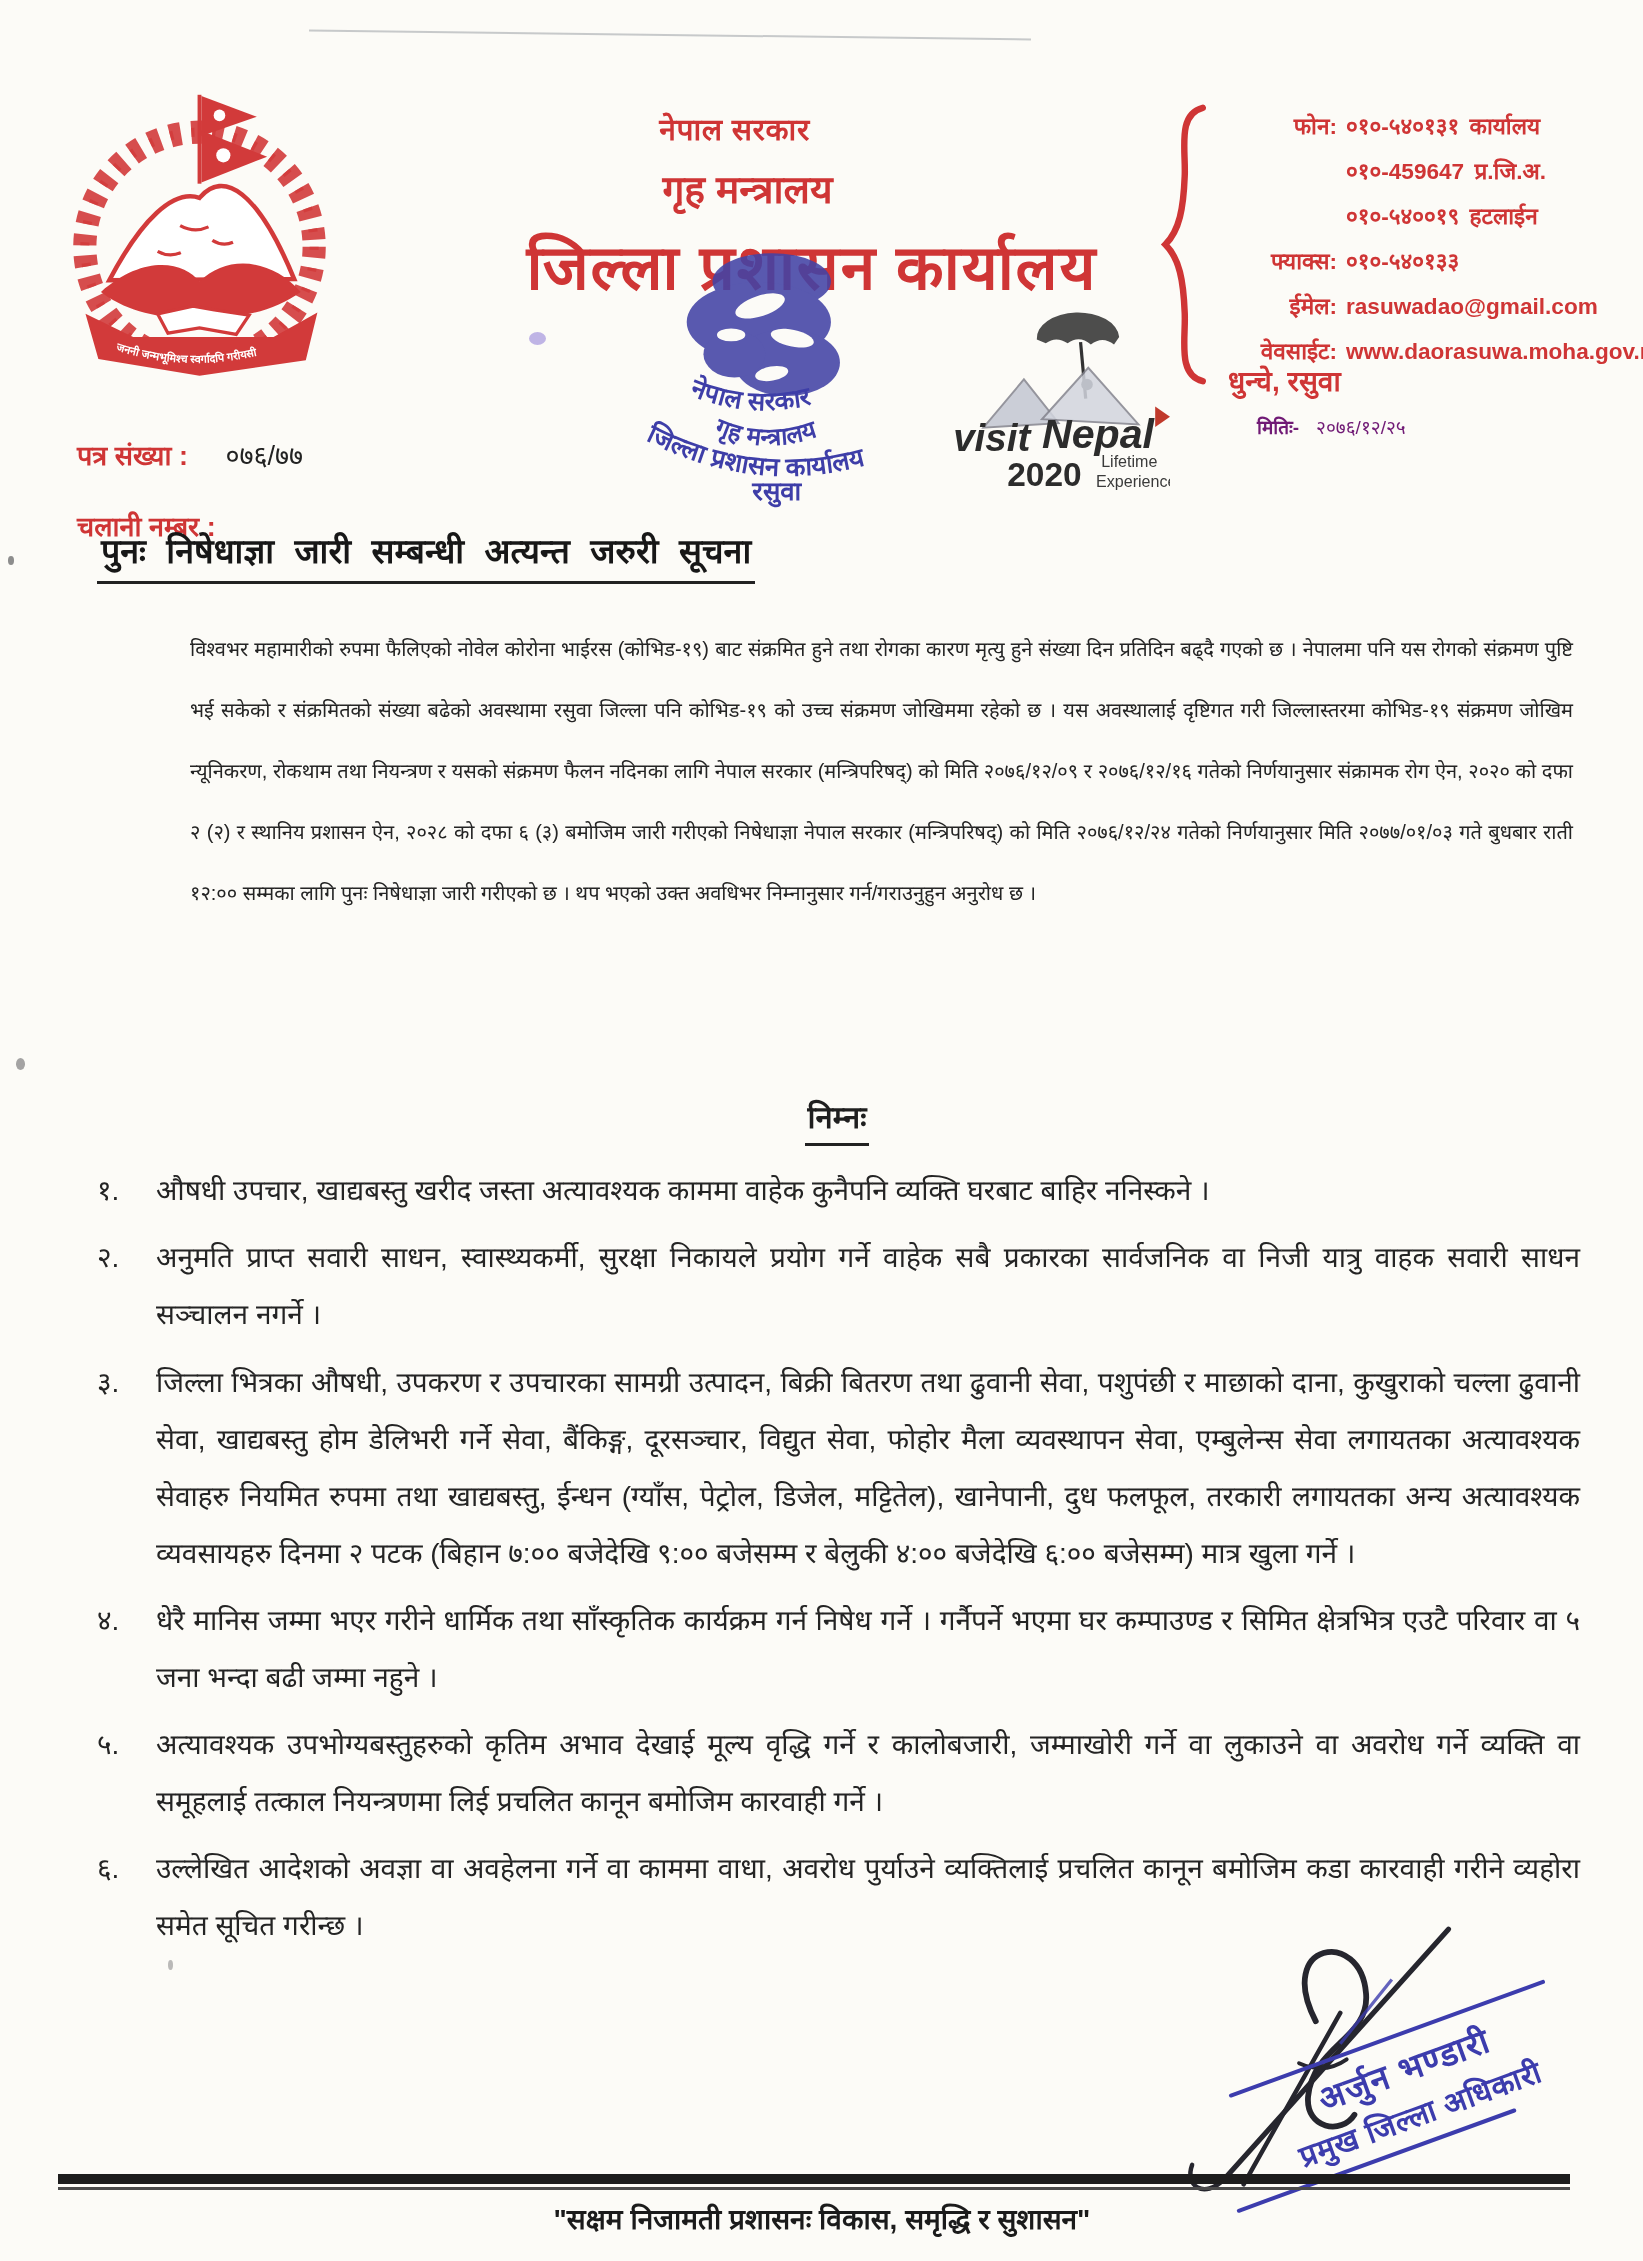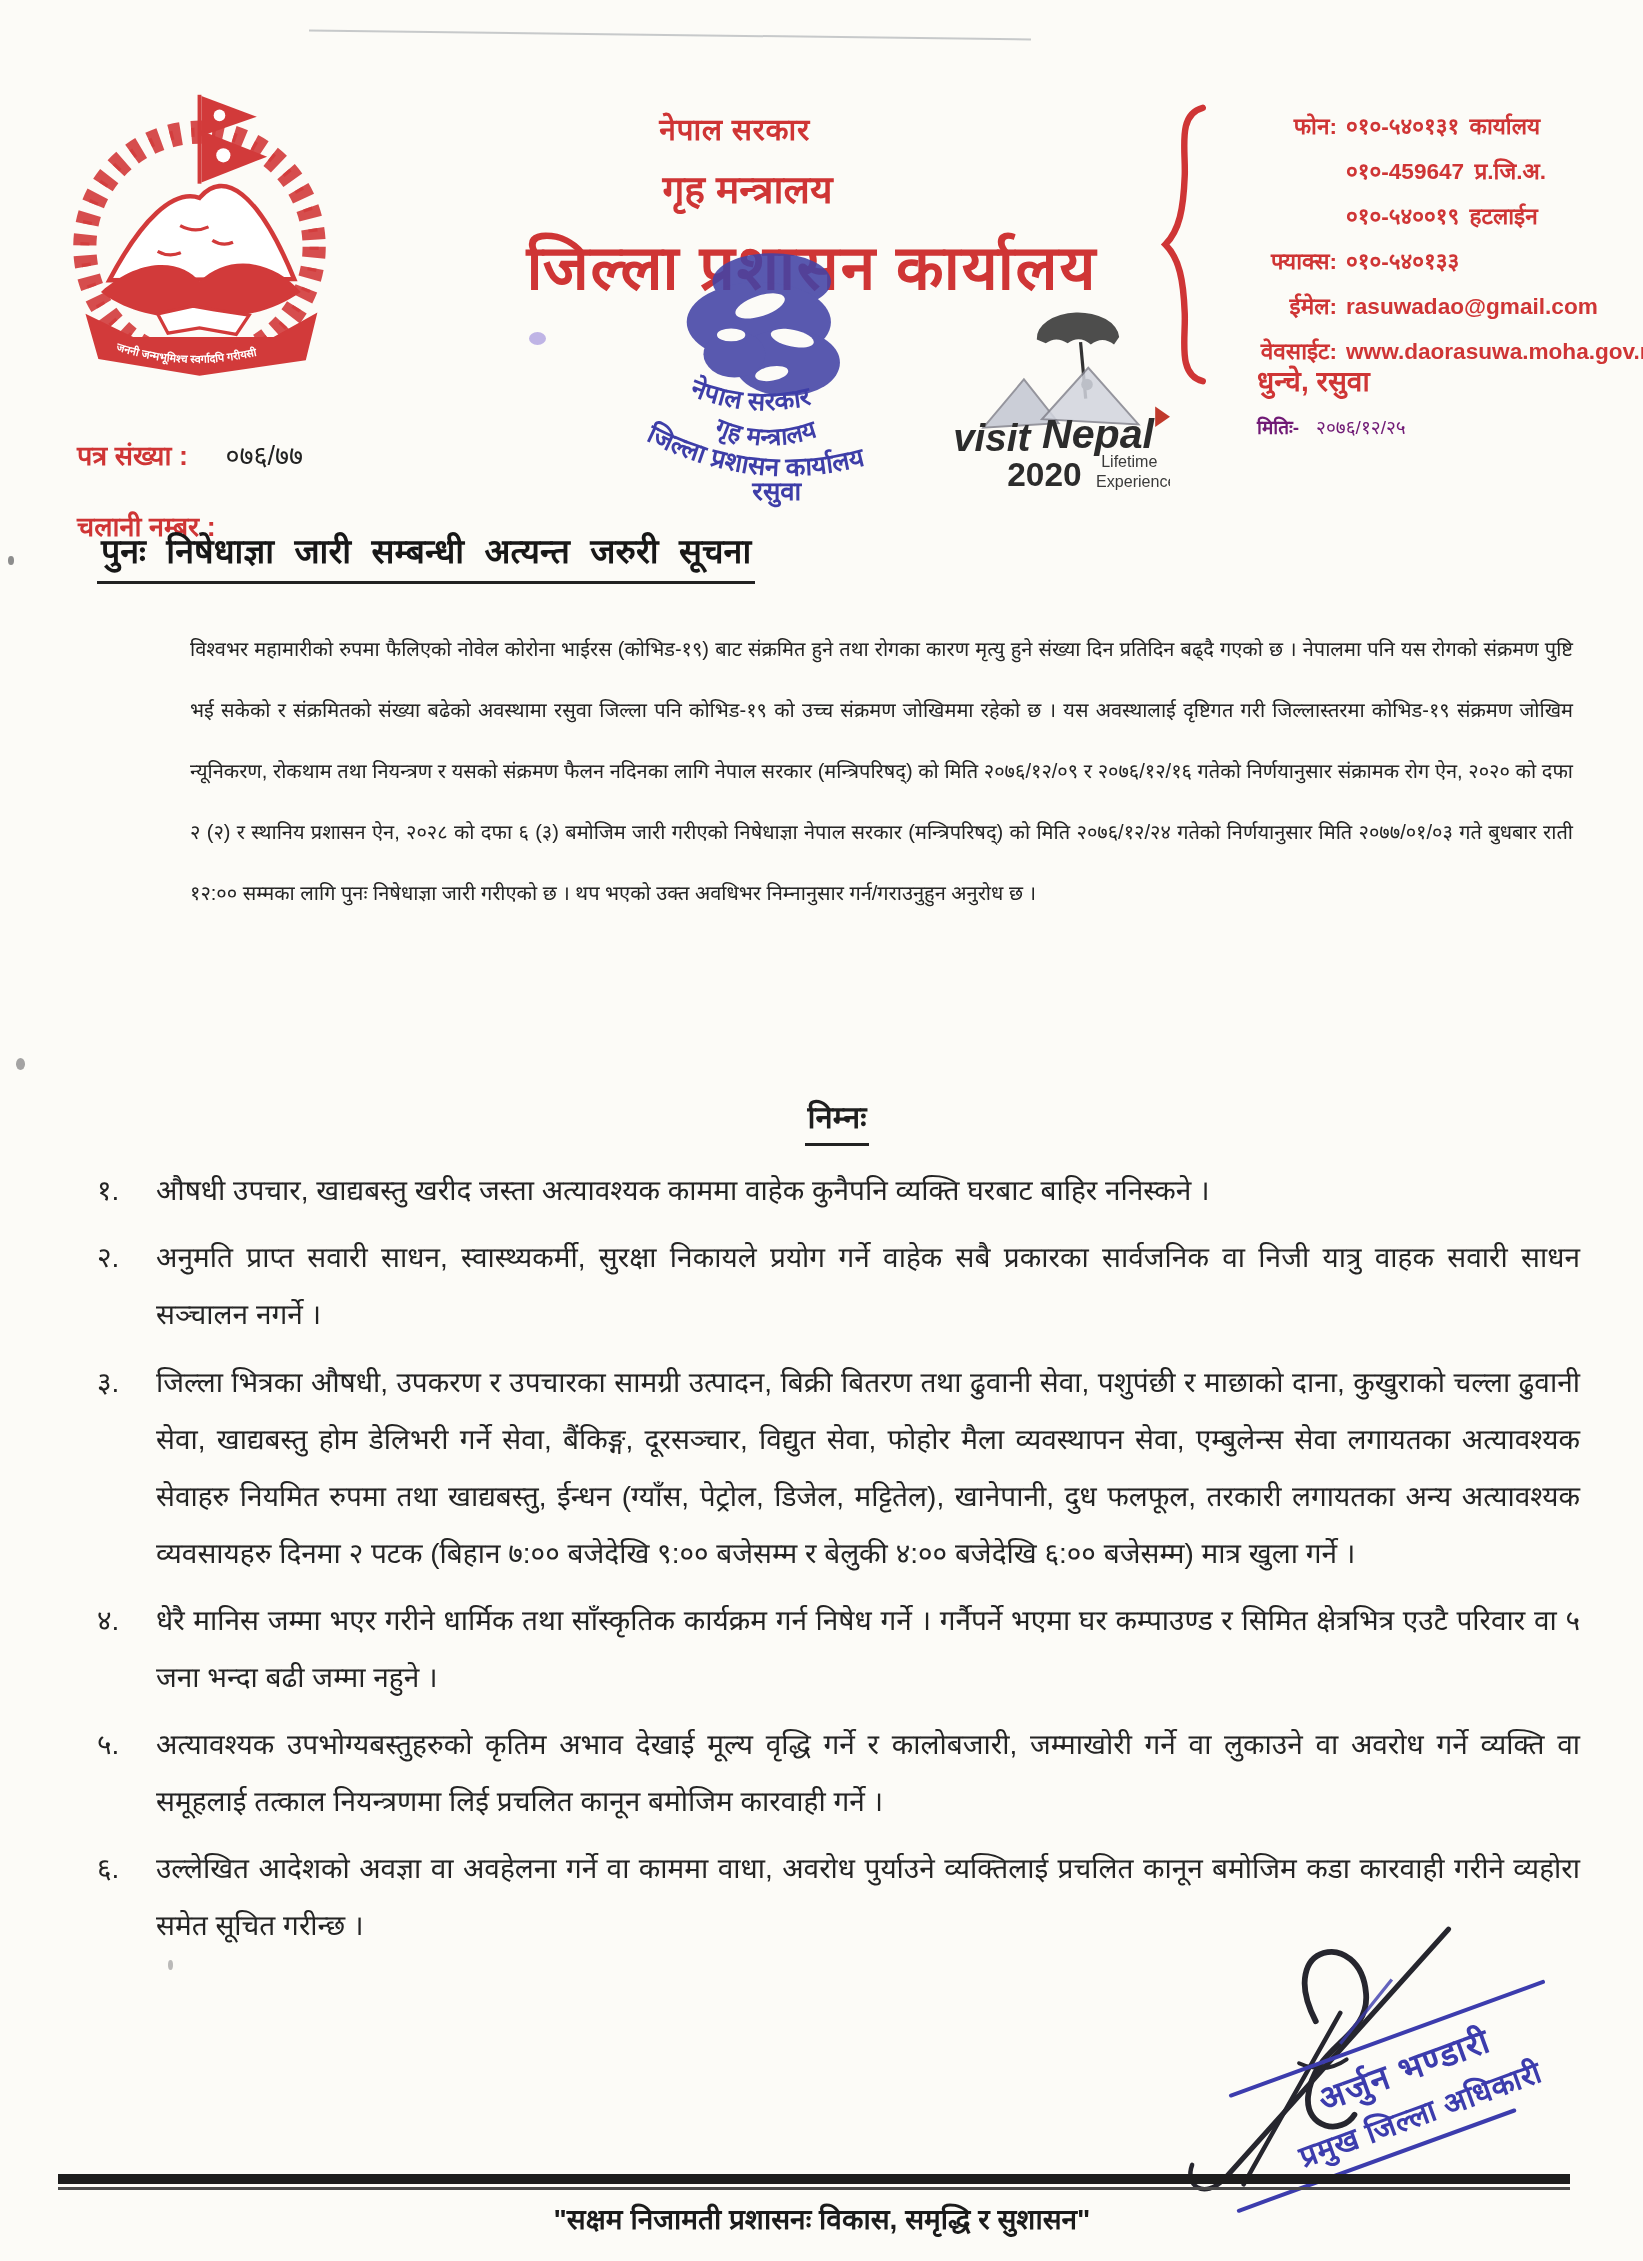--- a/index.html
+++ b/index.html
@@ -30,21 +30,21 @@
   .brace{position:absolute;left:1160px;top:104px;width:52px;height:281px;}
   .contact{position:absolute;left:1215px;top:110px;width:425px;color:#cf3535;font-weight:bold;font-size:22.6px;}
   .contact-row{display:flex;align-items:baseline;margin-bottom:14px;}
   .contact-label{width:122px;text-align:right;flex-shrink:0;}
   .contact-value{margin-left:9px;white-space:nowrap;}
   .contact-tag{margin-left:10.3px;}
 
   .meta-left{position:absolute;left:77px;top:436px;color:#cf3535;font-weight:bold;font-size:27px;}
   .meta-left .row2{margin-top:34px;}
   .letter-no-value{color:#222;font-weight:normal;margin-left:30px;}
-  .place{position:absolute;left:1257px;top:361px;color:#cf3535;font-weight:bold;font-size:28px;}
+  .place{position:absolute;left:1228px;top:361px;color:#cf3535;font-weight:bold;font-size:28px;}
   .date-line{position:absolute;left:1257px;top:414px;color:#701a75;font-size:19px;font-weight:bold;}
   .date-line .v{margin-left:11.6px;font-weight:normal;}
 
   .title-wrap{position:absolute;left:97px;top:527px;width:1547px;text-align:left;font-family:Liberation Mono, monospace;}
   .title{display:inline-block;font-size:34px;font-weight:bold;color:#171717;
     border-bottom:3.9px solid #222;padding:0 3.9px 7.7px 3.9px;}
 
   .body-para{position:absolute;left:190px;top:599px;width:1383px;
     font-size:20px;line-height:61px;text-align:justify;color:#242424;}
 

